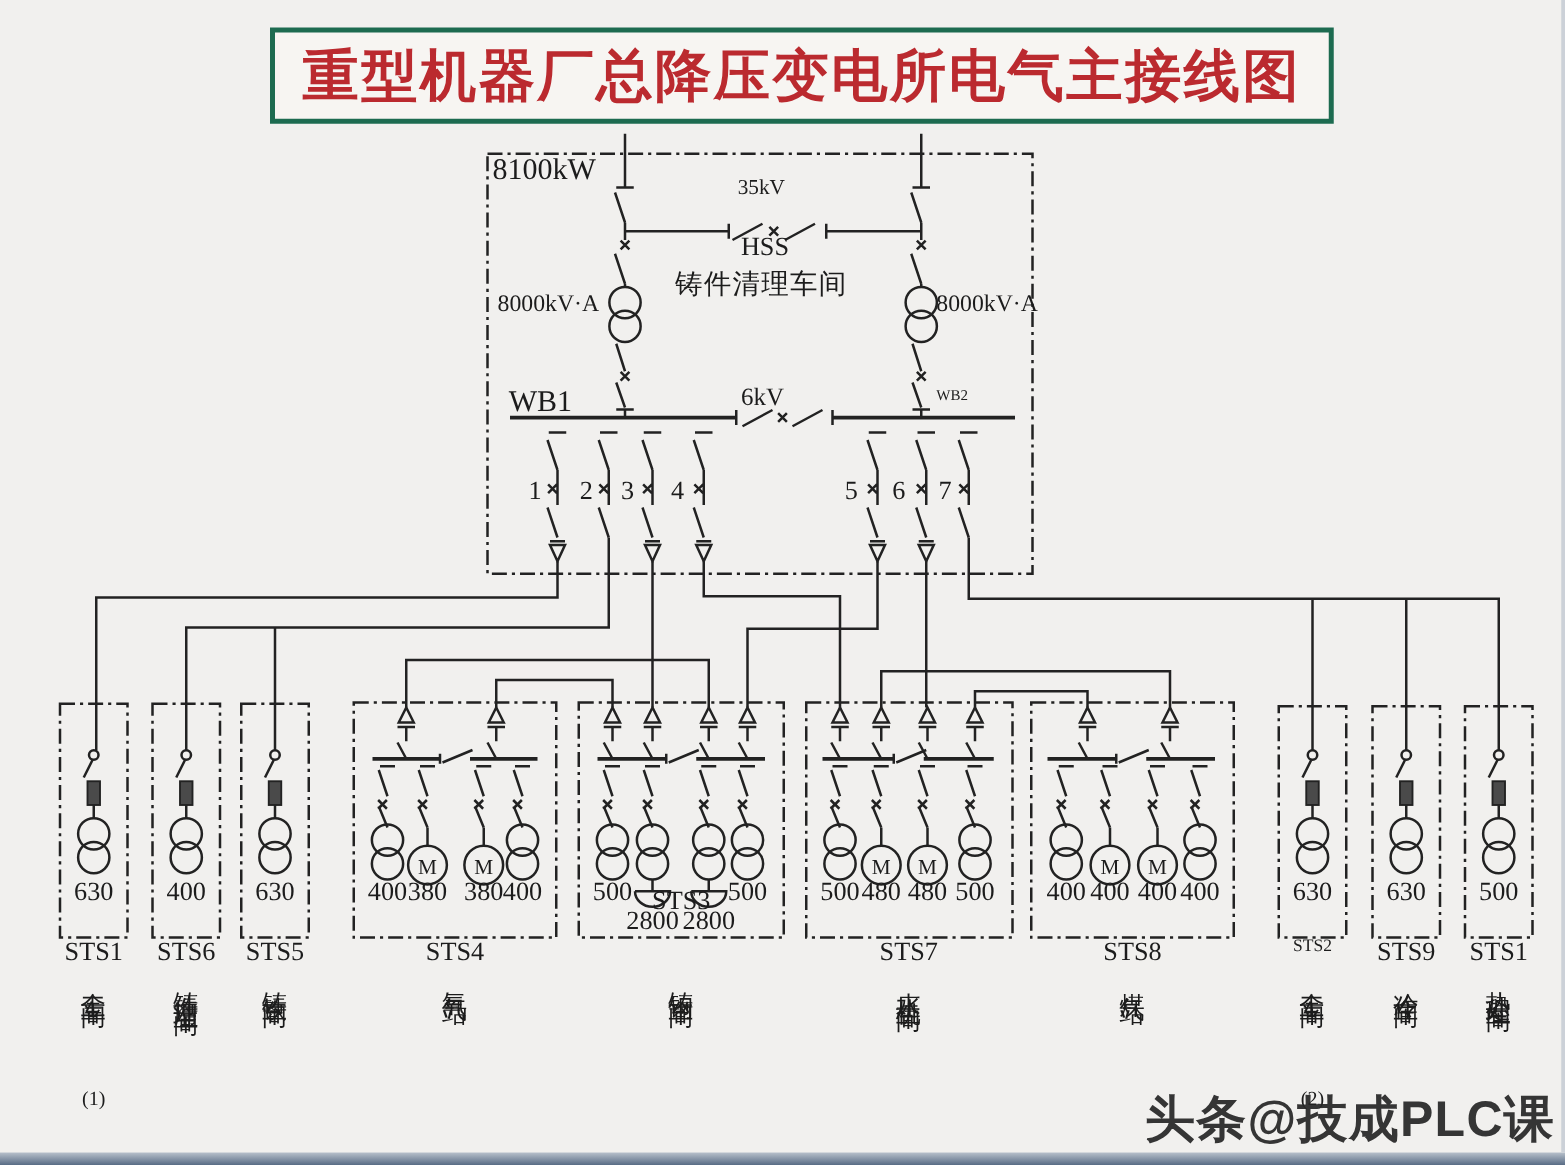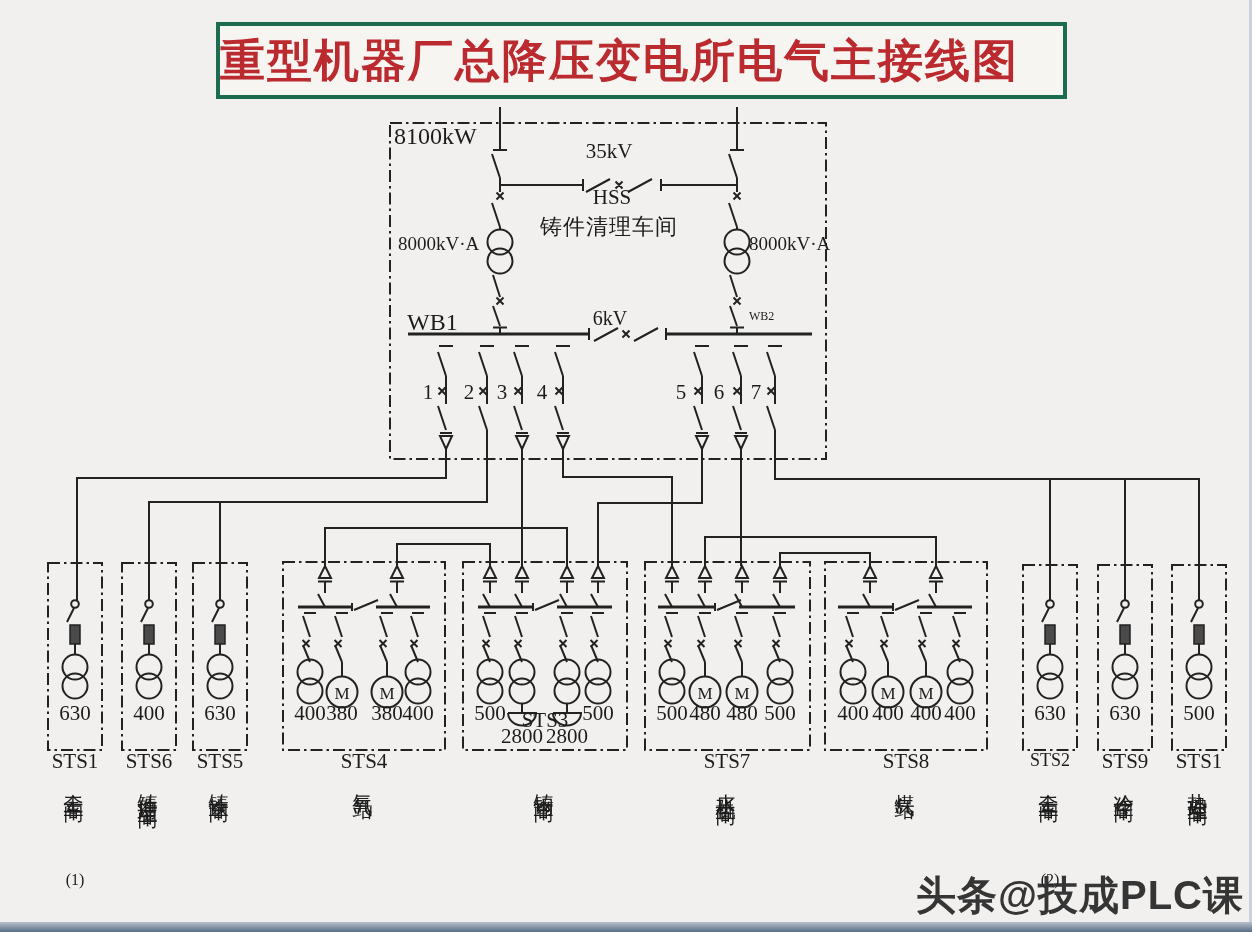--- a/index.html
+++ b/index.html
@@ -1,20 +1,20 @@
 <!DOCTYPE html>
 <html><head>
 <meta charset="utf-8">
 <style>
   html,body{margin:0;padding:0;background:#d8d8d8;}
   .page{position:relative;width:1252px;height:932px;background:#f1f0ee;overflow:hidden;
         font-family:"Liberation Serif","DejaVu Serif",serif;}
   .title-box{position:absolute;left:216px;top:22px;width:851px;height:77px;
              border:4px solid #1d6b50;background:#f7f5f2;box-sizing:border-box;
-             display:flex;align-items:center;justify-content:flex-start;}
+             display:flex;align-items:center;justify-content:center;}
   .title-text{font-family:"Liberation Sans","DejaVu Sans",sans-serif;font-weight:bold;
               font-size:45px;color:#bb2a2f;letter-spacing:2px;white-space:nowrap;}
   svg.wires{position:absolute;left:0;top:0;}
   .lbl{position:absolute;line-height:1;color:#1c1c1c;white-space:nowrap;
        font-family:"Liberation Serif","DejaVu Serif",serif;}
   .ctr{text-align:center;display:inline-block;}
   .vert{writing-mode:vertical-rl;text-orientation:upright;letter-spacing:3px;line-height:1;}
   .wm{position:absolute;left:916px;top:868px;font-family:"Liberation Sans","DejaVu Sans",sans-serif;
       font-weight:bold;font-size:40px;color:#262626;letter-spacing:1px;opacity:.92;}
   .edge-bottom{position:absolute;left:0;bottom:0;width:100%;height:10px;
@@ -222,21 +222,21 @@
       <text class="mtxt" x="342" y="699">M</text>
       <text class="mtxt" x="387" y="699">M</text>
       <text class="mtxt" x="705" y="699">M</text>
       <text class="mtxt" x="742" y="699">M</text>
       <text class="mtxt" x="888" y="699">M</text>
       <text class="mtxt" x="926" y="699">M</text>
     </g>
   </svg>
 
   <span class="lbl" style="left:394px;top:124px;font-size:24px">8100kW</span>
-  <span class="lbl ctr" style="left:569px;top:141px;width:80px;font-size:21px">35kV</span>
+  <span class="lbl ctr" style="left:569px;top:141px;width:80px;font-size:17px">35kV</span>
   <span class="lbl ctr" style="left:572px;top:187px;width:80px;font-size:21px">HSS</span>
   <span class="lbl ctr" style="left:524px;top:216px;width:170px;font-size:22px;letter-spacing:1px">铸件清理车间</span>
   <span class="lbl" style="left:398px;top:234px;font-size:19px">8000kV·A</span>
   <span class="lbl" style="left:749px;top:234px;font-size:19px">8000kV·A</span>
   <span class="lbl" style="left:407px;top:310px;font-size:24px">WB1</span>
   <span class="lbl ctr" style="left:580px;top:308px;width:60px;font-size:20px">6kV</span>
   <span class="lbl" style="left:749px;top:310px;font-size:12px">WB2</span>
 
   <span class="lbl ctr" style="left:420px;top:382px;width:16px;font-size:21px">1</span>
   <span class="lbl ctr" style="left:461px;top:382px;width:16px;font-size:21px">2</span>
@@ -269,21 +269,21 @@
   <span class="lbl ctr" style="left:1095px;top:703px;width:60px;font-size:21px">630</span>
   <span class="lbl ctr" style="left:1169px;top:703px;width:60px;font-size:21px">500</span>
 
   <span class="lbl ctr" style="left:30px;top:751px;width:90px;font-size:21px">STS1</span>
   <span class="lbl ctr" style="left:104px;top:751px;width:90px;font-size:21px">STS6</span>
   <span class="lbl ctr" style="left:175px;top:751px;width:90px;font-size:21px">STS5</span>
   <span class="lbl ctr" style="left:319px;top:751px;width:90px;font-size:21px">STS4</span>
   <span class="lbl ctr" style="left:500px;top:710px;width:90px;font-size:21px">STS3</span>
   <span class="lbl ctr" style="left:682px;top:751px;width:90px;font-size:21px">STS7</span>
   <span class="lbl ctr" style="left:861px;top:751px;width:90px;font-size:21px">STS8</span>
-  <span class="lbl ctr" style="left:1005px;top:751px;width:90px;font-size:18px">STS2</span>
+  <span class="lbl ctr" style="left:1005px;top:751px;width:90px;font-size:14px">STS2</span>
   <span class="lbl ctr" style="left:1080px;top:751px;width:90px;font-size:21px">STS9</span>
   <span class="lbl ctr" style="left:1154px;top:751px;width:90px;font-size:21px">STS1</span>
 
   <span class="lbl vert" style="left:64px;top:778px;font-size:20px">金工车间</span>
   <span class="lbl vert" style="left:138px;top:778px;font-size:20px">铸件清理车间</span>
   <span class="lbl vert" style="left:209px;top:778px;font-size:20px">铸铁车间</span>
   <span class="lbl vert" style="left:353px;top:778px;font-size:20px">氧气站</span>
   <span class="lbl vert" style="left:534px;top:778px;font-size:20px">铸钢车间</span>
   <span class="lbl vert" style="left:716px;top:778px;font-size:20px">水压机车间</span>
   <span class="lbl vert" style="left:895px;top:778px;font-size:20px">煤气站</span>

